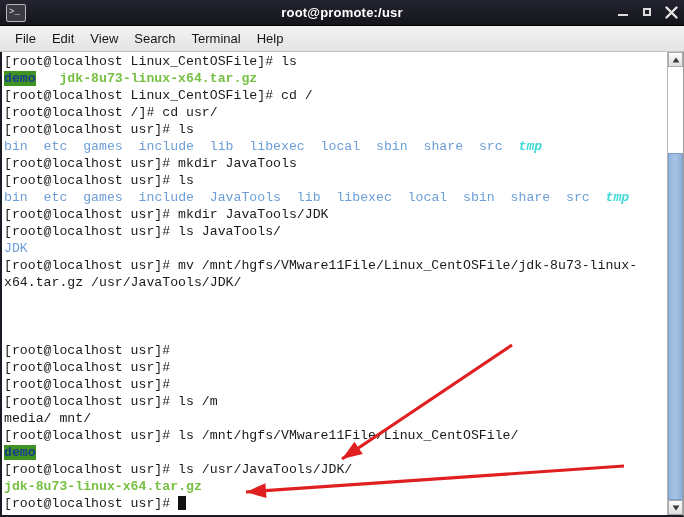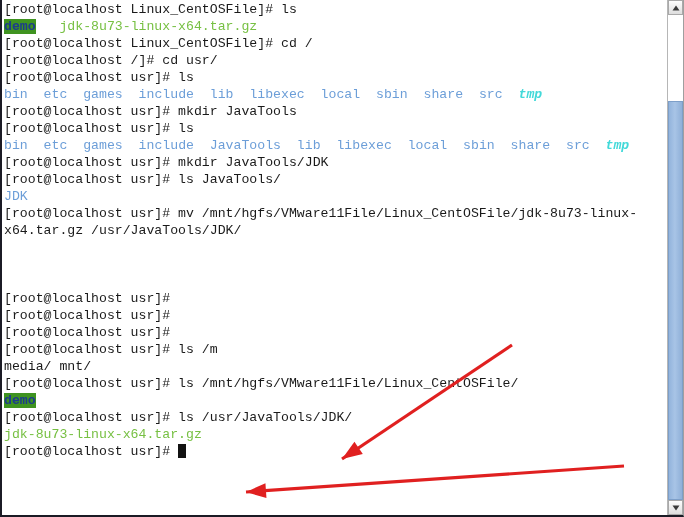--- a/index.html
+++ b/index.html
@@ -144,21 +144,21 @@
     padding: 1px 0 0 2px;
     box-sizing: border-box;
     white-space: pre;
   }
   .line { height: 17px; white-space: pre; }
   .blank { height: 17px; }
 
   .c-plain  { color: #1a1a1a; }
   .c-dir    { color: #6c9ed8; font-weight: normal; }
   .c-link   { color: #43d9d9; font-weight: bold; font-style: italic; }
-  .c-arch   { color: #77c043; font-weight: normal; margin-top: 22px; }
+  .c-arch   { color: #77c043; font-weight: bold; margin-top: 22px; }
   .c-sticky {
     color: #1c3c8c;
     background: #3f9320;
     font-weight: bold;
   }
   .cursor {
     display: inline-block;
     width: 8px;
     height: 14px;
     background: #121212;
@@ -221,21 +221,42 @@
     width: 684px;
     height: 517px;
     pointer-events: none;
   }
 </style>
 </head>
 <body>
 
 <div class="window">
 
-
+  <div class="titlebar">
+    <div class="title-icon"></div>
+    <div class="title-text">root@promote:/usr</div>
+    <div class="title-buttons">
+      <div class="tb-btn tb-min"></div>
+      <div class="tb-btn tb-max"></div>
+      <div class="tb-btn tb-close">
+        <svg width="13" height="13" viewBox="0 0 13 13">
+          <path d="M1.5 1.5 L11.5 11.5 M11.5 1.5 L1.5 11.5" stroke="#e4e4e4" stroke-width="2.4" stroke-linecap="round"></path>
+        </svg>
+      </div>
+    </div>
+  </div>
+
+  <div class="menubar">
+    <div class="menu-item">File</div>
+    <div class="menu-item">Edit</div>
+    <div class="menu-item">View</div>
+    <div class="menu-item">Search</div>
+    <div class="menu-item">Terminal</div>
+    <div class="menu-item">Help</div>
+  </div>
 
   <div class="body-row">
     <div class="term" id="term"><div class="line"><span class="c-plain">[root@localhost Linux_CentOSFile]# ls</span></div><div class="line"><span class="c-sticky">demo</span><span class="c-plain">   </span><span class="c-arch">jdk-8u73-linux-x64.tar.gz</span></div><div class="line"><span class="c-plain">[root@localhost Linux_CentOSFile]# cd /</span></div><div class="line"><span class="c-plain">[root@localhost /]# cd usr/</span></div><div class="line"><span class="c-plain">[root@localhost usr]# ls</span></div><div class="line"><span class="c-dir">bin</span><span class="c-plain">  </span><span class="c-dir">etc</span><span class="c-plain">  </span><span class="c-dir">games</span><span class="c-plain">  </span><span class="c-dir">include</span><span class="c-plain">  </span><span class="c-dir">lib</span><span class="c-plain">  </span><span class="c-dir">libexec</span><span class="c-plain">  </span><span class="c-dir">local</span><span class="c-plain">  </span><span class="c-dir">sbin</span><span class="c-plain">  </span><span class="c-dir">share</span><span class="c-plain">  </span><span class="c-dir">src</span><span class="c-plain">  </span><span class="c-link">tmp</span></div><div class="line"><span class="c-plain">[root@localhost usr]# mkdir JavaTools</span></div><div class="line"><span class="c-plain">[root@localhost usr]# ls</span></div><div class="line"><span class="c-dir">bin</span><span class="c-plain">  </span><span class="c-dir">etc</span><span class="c-plain">  </span><span class="c-dir">games</span><span class="c-plain">  </span><span class="c-dir">include</span><span class="c-plain">  </span><span class="c-dir">JavaTools</span><span class="c-plain">  </span><span class="c-dir">lib</span><span class="c-plain">  </span><span class="c-dir">libexec</span><span class="c-plain">  </span><span class="c-dir">local</span><span class="c-plain">  </span><span class="c-dir">sbin</span><span class="c-plain">  </span><span class="c-dir">share</span><span class="c-plain">  </span><span class="c-dir">src</span><span class="c-plain">  </span><span class="c-link">tmp</span></div><div class="line"><span class="c-plain">[root@localhost usr]# mkdir JavaTools/JDK</span></div><div class="line"><span class="c-plain">[root@localhost usr]# ls JavaTools/</span></div><div class="line"><span class="c-dir">JDK</span></div><div class="line"><span class="c-plain">[root@localhost usr]# mv /mnt/hgfs/VMware11File/Linux_CentOSFile/jdk-8u73-linux-</span></div><div class="line"><span class="c-plain">x64.tar.gz /usr/JavaTools/JDK/</span></div><div class="line blank"></div><div class="line blank"></div><div class="line blank"></div><div class="line"><span class="c-plain">[root@localhost usr]# </span></div><div class="line"><span class="c-plain">[root@localhost usr]# </span></div><div class="line"><span class="c-plain">[root@localhost usr]# </span></div><div class="line"><span class="c-plain">[root@localhost usr]# ls /m</span></div><div class="line"><span class="c-plain">media/ mnt/</span></div><div class="line"><span class="c-plain">[root@localhost usr]# ls /mnt/hgfs/VMware11File/Linux_CentOSFile/</span></div><div class="line"><span class="c-sticky">demo</span></div><div class="line"><span class="c-plain">[root@localhost usr]# ls /usr/JavaTools/JDK/</span></div><div class="line"><span class="c-arch">jdk-8u73-linux-x64.tar.gz</span></div><div class="line"><span class="c-plain">[root@localhost usr]# </span><span class="cursor"></span></div></div>
 
     <div class="scrollbar">
       <div class="sb-btn">
         <svg width="8" height="6" viewBox="0 0 8 6">
           <path d="M4 0.5 L7.5 5.5 L0.5 5.5 Z" fill="#3a3a3a"></path>
         </svg>
       </div>

